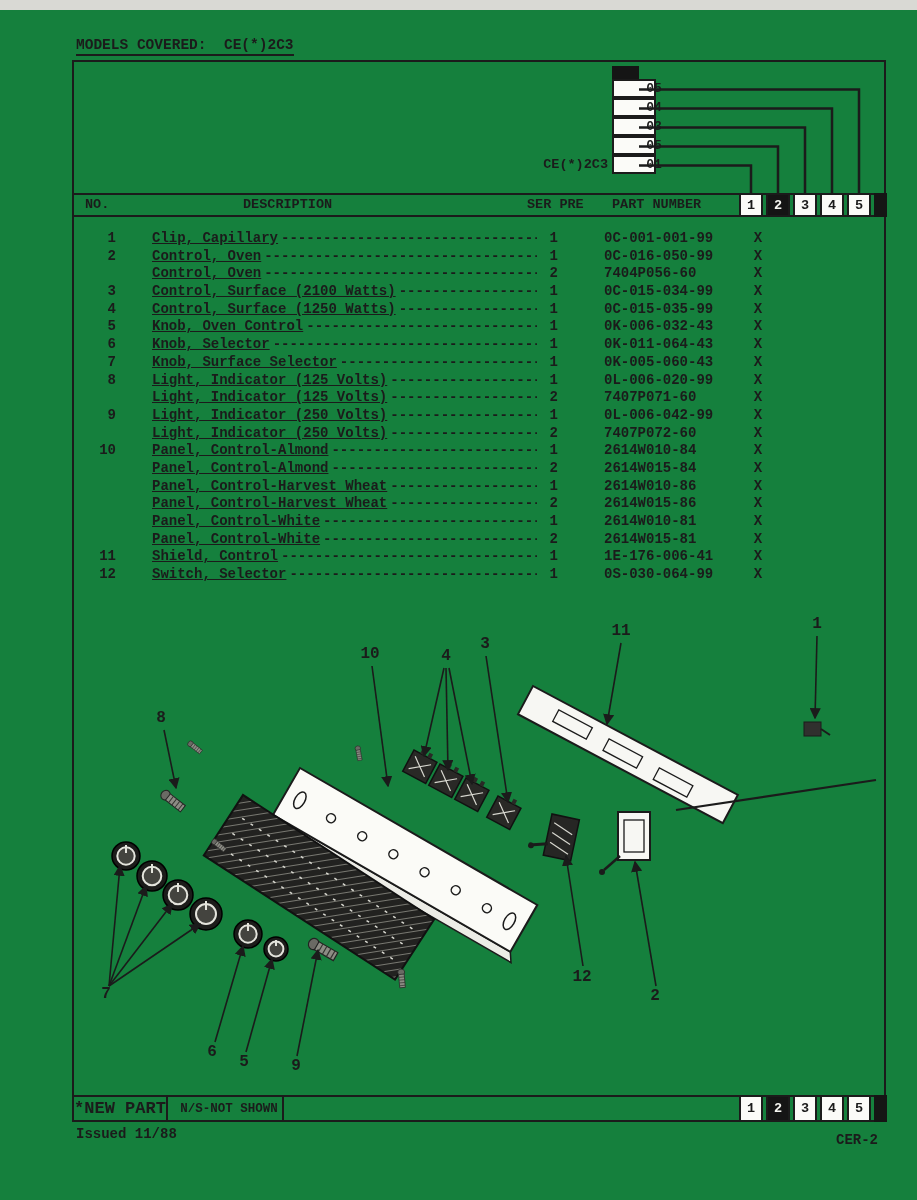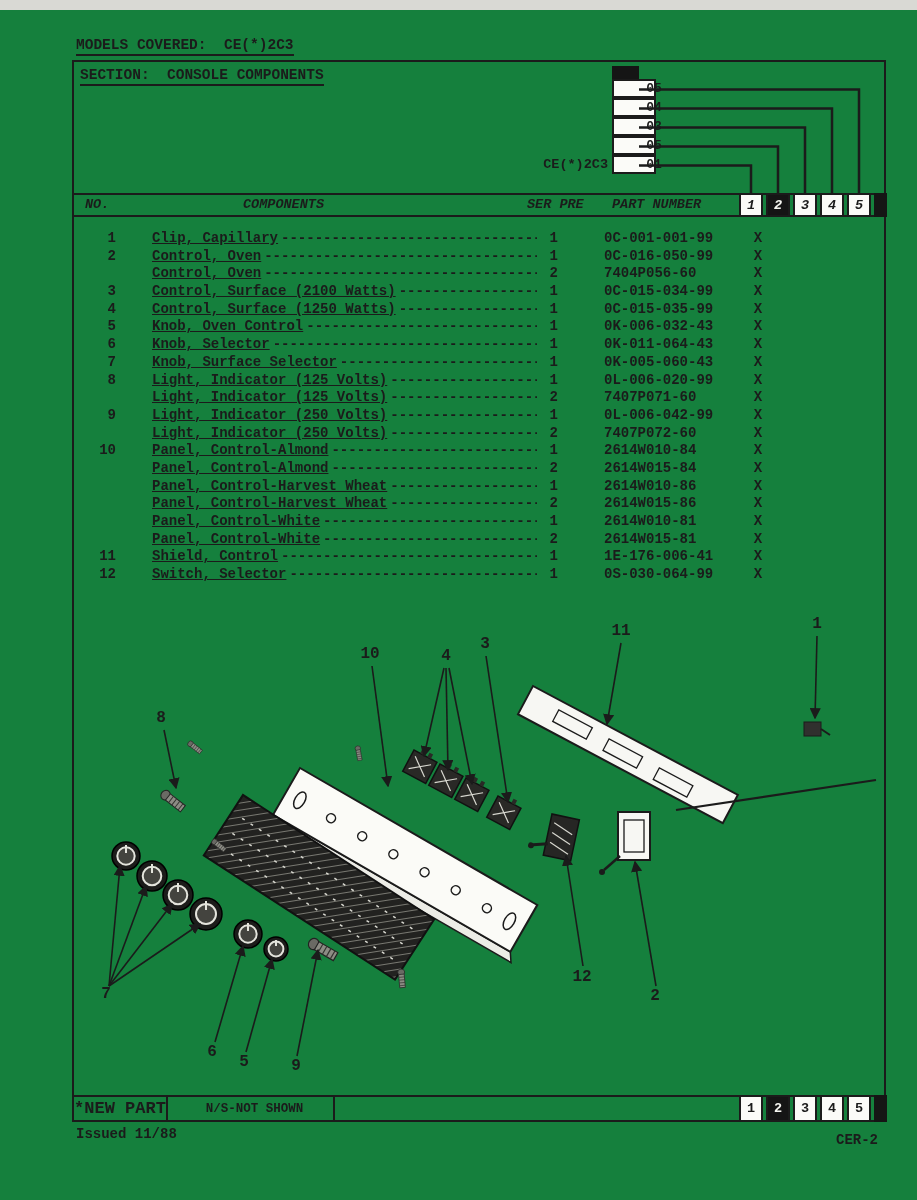--- a/index.html
+++ b/index.html
@@ -21,21 +21,21 @@
     border-bottom: 2px solid #1b1b1b; padding-bottom: 1px; }
 
   #stack-cap { left: 612px; top: 56px; width: 27px; height: 13px; background: #151515; }
   #series-stack { left: 612px; top: 69px; }
   .sbox { width: 27px; height: 19px; border: 2px solid #1b1b1b; background: #fbfbf8;
     display: flex; align-items: center; justify-content: center; font-size: 13px; padding-left: 40px; }
   #series-connector { left: 639px; top: 60px; }
   #model-callout { left: 516px; top: 147px; width: 92px; text-align: right; font-size: 13.5px; }
 
   #header-band { left: 74px; top: 183px; width: 812px; height: 24px;
-    border-top: 2px solid #1b1b1b; border-bottom: 2px solid #1b1b1b; font-size: 13.5px; font-style: italic; }
+    border-top: 2px solid #1b1b1b; border-bottom: 2px solid #1b1b1b; font-size: 13.5px; }
   #header-band .hl { position: absolute; top: 1px; line-height: 18px; }
 
   .colstrip { position: absolute; left: 665px; top: -2px; bottom: -2px; display: flex; gap: 3px; }
   .colbox { width: 24px; border: 2px solid #1b1b1b; background: #fbfbf8;
     display: flex; align-items: center; justify-content: center; font-size: 13.5px; }
   .colbox.dark { background: #151515; color: #f6f6f1; }
   .colfill { width: 13px; background: #151515; }
 
   #rows { left: 80px; top: 220px; width: 804px; }
   .row { display: flex; height: 17.7px; line-height: 17.7px; font-size: 14px; white-space: pre; }
@@ -48,36 +48,35 @@
   .mark { width: 28px; text-align: center; }
 
   #diagram { left: 78px; top: 590px; }
   #diagram text { font-family: "Liberation Mono", "DejaVu Sans Mono", monospace;
     font-weight: 700; font-size: 16px; fill: #1b1b1b; }
   .arrow { stroke: #1b1b1b; stroke-width: 1.6; fill: none; marker-end: url(#ah); }
 
   #footer-strip { left: 74px; top: 1085px; width: 812px; height: 25px; border-top: 2px solid #1b1b1b; }
   #legend-newpart { position: absolute; left: 0; top: 0; bottom: 0; width: 94px;
     border-right: 2px solid #1b1b1b; display: flex; align-items: center; justify-content: center; font-size: 17px; }
-  #legend-notshown { position: absolute; left: 94px; top: 0; bottom: 0; width: 167px;
+  #legend-notshown { position: absolute; left: 94px; top: 0; bottom: 0; width: 116px;
     border-right: 2px solid #1b1b1b; display: flex; align-items: center; justify-content: center; font-size: 12.5px; padding-left: 8px; }
 
   #issued { left: 76px; top: 1116px; font-size: 14px; }
   #page-code { left: 836px; top: 1122px; font-size: 14px; }
 </style>
 </head>
 <body>
 
 <div class="page">
 
   <div class="abs pre" id="models-covered">MODELS COVERED:  CE(*)2C3</div>
 
   <div class="abs" id="outer-box"></div>
 
-  <div class="abs pre" id="section-title">SECTION:  CONSOLE COMPONENTS</div>
 
   <div class="abs" id="stack-cap"></div>
   <div class="abs" id="series-stack">
       <div class="sbox">05</div>
       <div class="sbox">04</div>
       <div class="sbox">03</div>
       <div class="sbox">05</div>
       <div class="sbox">01</div>
     </div>
 
@@ -88,21 +87,21 @@
       <path d="M0,57.5 H166 V123"></path>
       <path d="M0,76.5 H139 V123"></path>
       <path d="M0,95.5 H112 V123"></path>
     </g>
   </svg>
 
   <div class="abs pre" id="model-callout">CE(*)2C3</div>
 
   <div class="abs" id="header-band">
     <span class="hl pre" style="left:11px">NO.</span>
-    <span class="hl pre" style="left:169px">COMPONENTS</span>
+    <span class="hl pre" style="left:169px">DESCRIPTION</span>
     <span class="hl pre" style="left:453px">SER PRE</span>
     <span class="hl pre" style="left:538px">PART NUMBER</span>
     <div class="colstrip">
         <div class="colbox">1</div>
         <div class="colbox dark">2</div>
         <div class="colbox">3</div>
         <div class="colbox">4</div>
         <div class="colbox">5</div>
         <div class="colfill"></div>
       </div>

